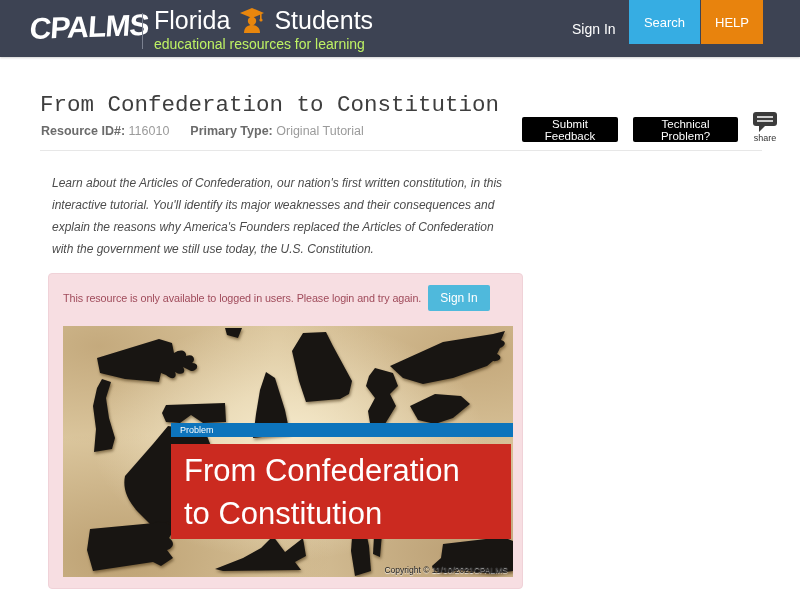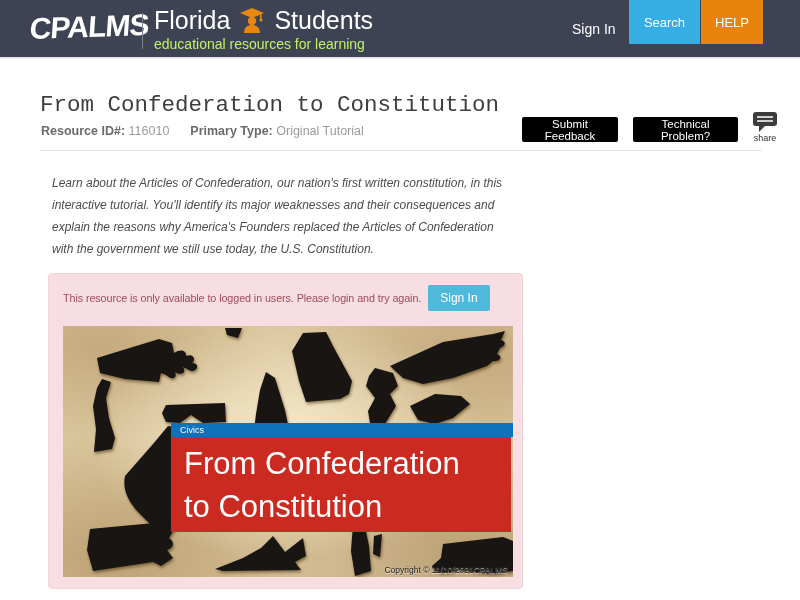--- a/index.html
+++ b/index.html
@@ -60,21 +60,21 @@
       radial-gradient(ellipse at 50% 45%, rgba(247,236,206,0.95), rgba(247,236,206,0) 62%),
       radial-gradient(ellipse at 12% 92%, rgba(158,123,72,0.50), rgba(158,123,72,0) 38%),
       radial-gradient(ellipse at 92% 12%, rgba(168,132,82,0.45), rgba(168,132,82,0) 34%),
       radial-gradient(ellipse at 8% 8%,  rgba(162,127,77,0.40), rgba(162,127,77,0) 30%),
       radial-gradient(ellipse at 88% 90%, rgba(150,115,70,0.45), rgba(150,115,70,0) 36%),
       #dbc69d; }
   .states-svg { position:absolute; left:0; top:0; }
   .states-svg path { fill:#181512; filter:drop-shadow(1.5px 2px 1.5px rgba(60,40,10,0.55)); }
   .subject-bar { position:absolute; left:108px; top:97px; width:342px; height:14px;
     background:#0d74bc; color:#fff; font-size:9px; line-height:14px; padding-left:9px; }
-  .title-banner { position:absolute; left:108px; top:111px; width:340px; height:95px;
+  .title-banner { position:absolute; left:108px; top:118px; width:340px; height:95px;
     background:#cb2a20; color:#fff; padding:5px 0 0 13px; }
   .title-banner div { font-size:31px; line-height:43px; font-weight:400; }
   .copyright { position:absolute; right:5px; bottom:2px; font-size:8.5px; color:#222;
     text-shadow:0 1px 1px rgba(255,255,255,0.85);margin-left:33px; }
 </style>
 </head>
 <body>
 
 <div id="page">
 
@@ -161,21 +161,21 @@
         <path d="M27,203 L102,196 L112,202 L106,212 C114,218 108,223 104,224 L110,232 L98,240 L90,236 L30,245 L24,224 Z"></path>
 
         <path d="M152,243 L180,232 L198,222 L210,210 L222,226 L240,212 L243,230 L232,236 L238,244 L160,245 Z"></path>
 
         <path d="M290,198 L301,196 L306,220 L308,245 L292,250 L288,225 Z"></path>
         <path d="M311,210 L319,208 L317,231 L310,228 Z"></path>
 
         <path d="M380,218 L440,211 L450,215 L450,245 L430,248 L395,244 C380,249 370,246 369,240 L378,232 Z"></path>
       </svg>
       <div class="subject-bar">
-        <span>Civics</span>
+        <span>Problem</span>
       </div>
       <div class="title-banner">
         <div>From Confederation</div>
         <div>to Constitution</div>
       </div>
       <div class="copyright">Copyright © 11/10/2021CPALMS</div>
     </div>
   </div>
 
 </div>

